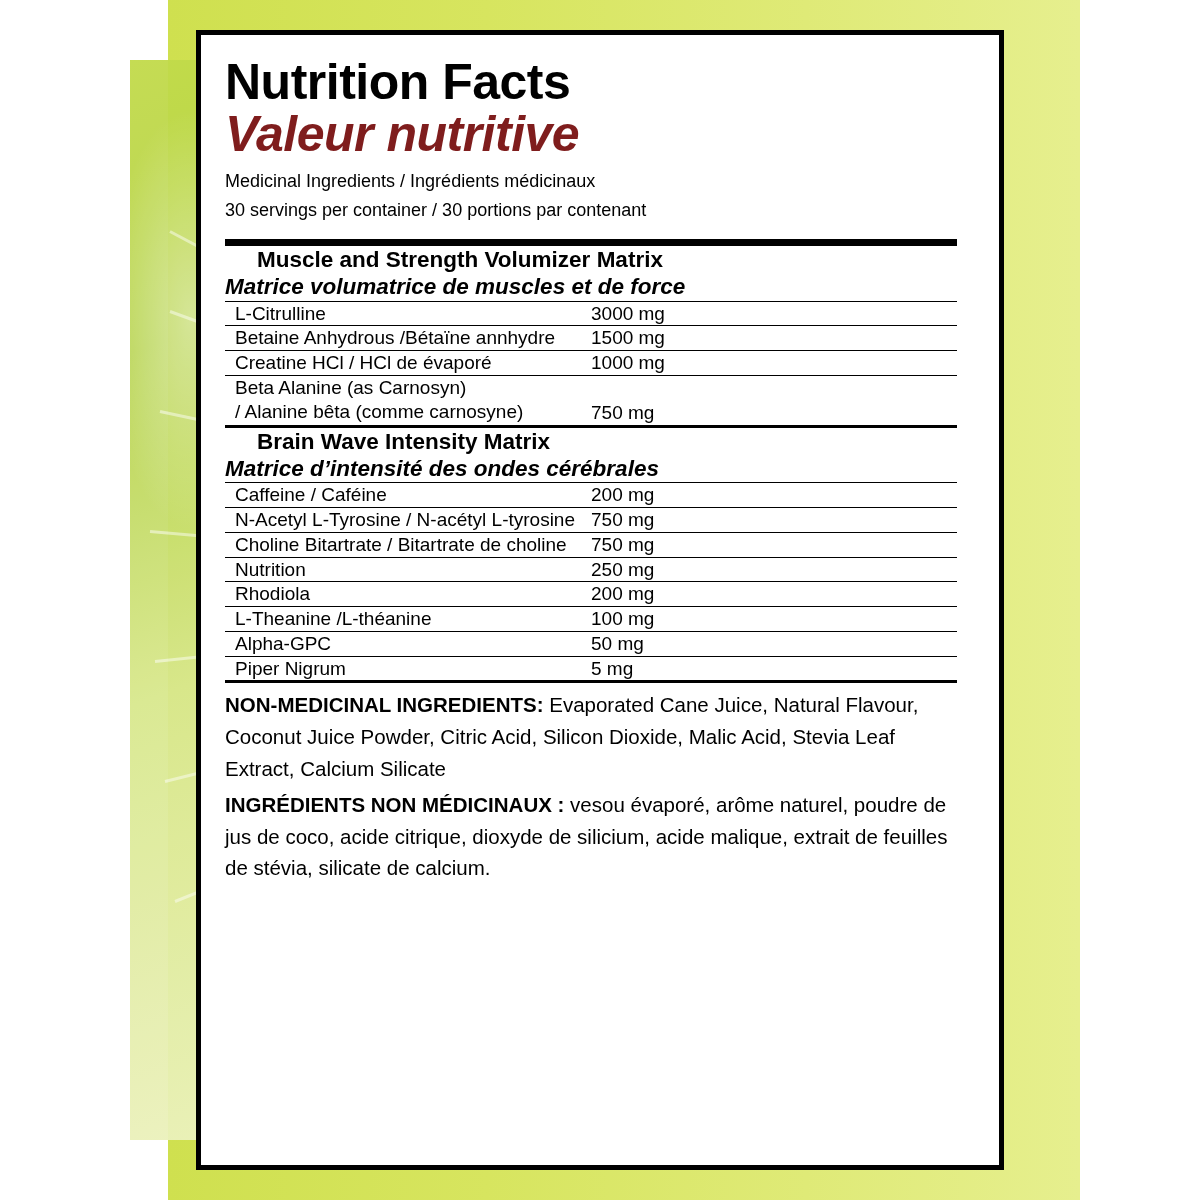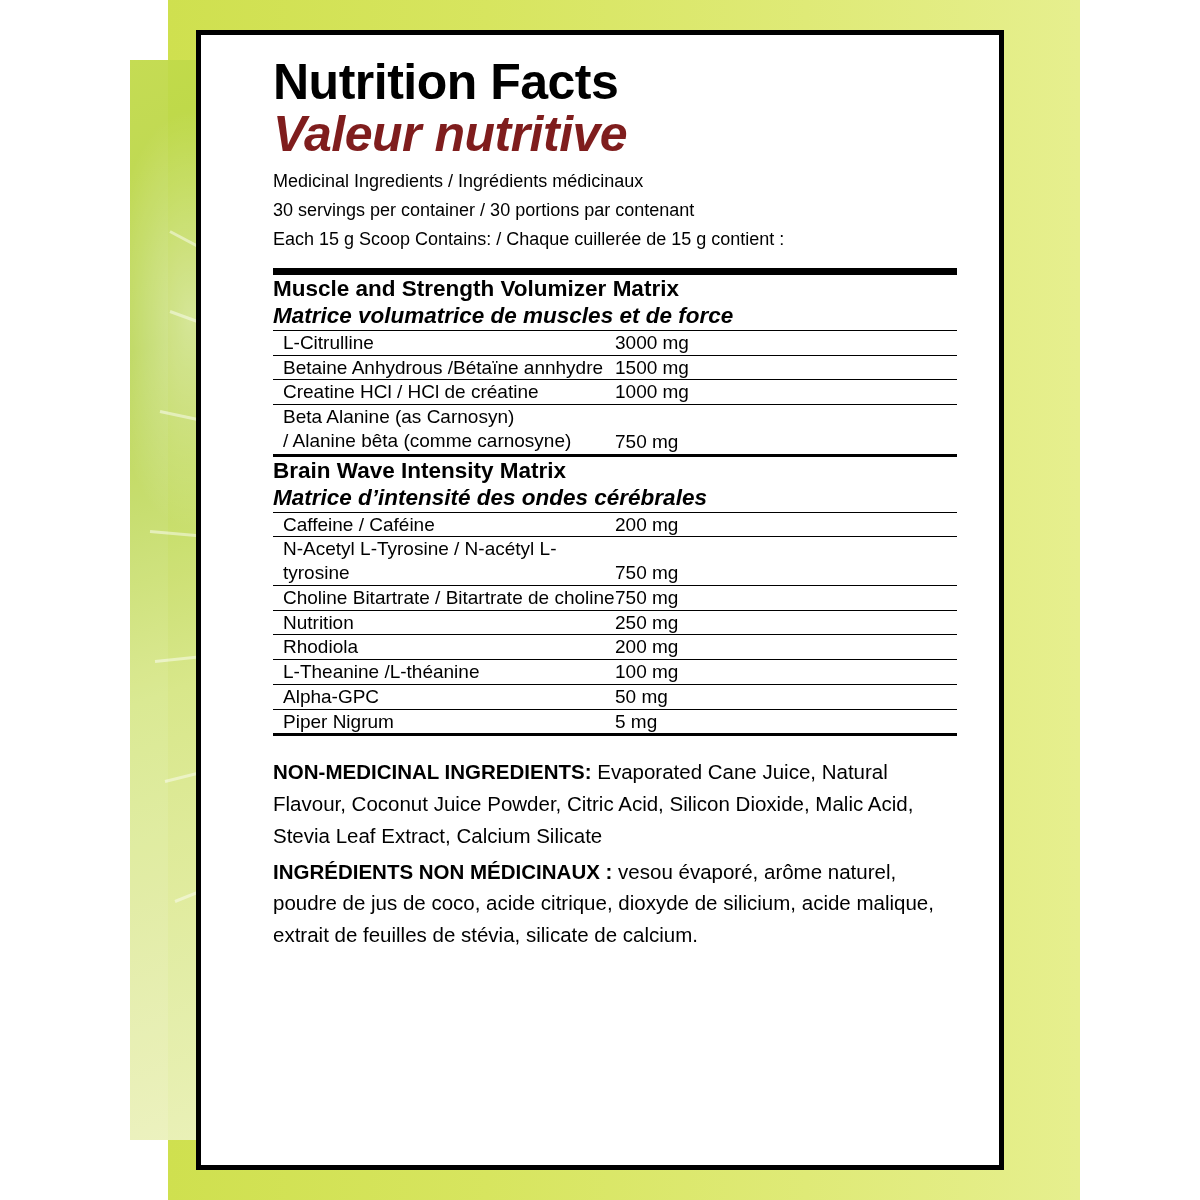--- a/index.html
+++ b/index.html
@@ -53,21 +53,21 @@
     position: absolute;
     left: 196px;
     top: 30px;
     width: 808px;
     height: 1140px;
     background: #ffffff;
     border: 5px solid #000000;
     box-sizing: border-box;
   }
   .panel-inner {
-    padding: 22px 42px 0 72px;
+    padding: 22px 42px 0 24px;
   }
 
   .title-en {
     font-size: 50px;
     font-weight: bold;
     letter-spacing: -0.5px;
     line-height: 1.02;
     color: #000;
   }
   .title-fr {
@@ -102,20 +102,21 @@
     padding: 0;
     vertical-align: bottom;
   }
   .matrix-head td {
     padding: 7px 0 6px 0;
   }
   .matrix-head .mh-en {
     font-size: 22.5px;
     font-weight: bold;
     line-height: 1.22;
+    margin-left: 32px;
   }
   .matrix-head .mh-fr {
     font-size: 22.5px;
     font-weight: bold;
     font-style: italic;
     line-height: 1.22;
   }
   .ing-row td {
     padding: 7px 0 6px 0;
     font-size: 19px;
@@ -129,21 +130,21 @@
     text-align: left;
     white-space: nowrap;
     width: 150px;
     vertical-align: bottom;
   }
   .two-line .name { line-height: 1.28; }
 
   .nonmed {
     font-size: 20.5px;
     line-height: 1.55;
-    margin-top: 20px;
+    margin-top: 6px;
     color: #000;
   }
   .nonmed b { font-weight: bold; }
   .nonmed.fr { margin-top: 4px; }
 </style>
 </head>
 <body>
 
 <div class="page">
 
@@ -159,21 +160,20 @@
   </div>
 
   <div class="panel">
     <div class="panel-inner">
 
       <div class="title-en">Nutrition Facts</div>
       <div class="title-fr">Valeur nutritive</div>
 
       <div class="subline">Medicinal Ingredients / Ingrédients médicinaux</div>
       <div class="subline">30 servings per container / 30 portions par contenant</div>
-      <div class="subline">Each 15 g Scoop Contains: / Chaque cuillerée de 15 g contient :</div>
 
       <div class="rule-thick"></div>
 
       <table class="facts">
         <tbody>
 
           <tr class="matrix-head">
             <td colspan="2">
               <div class="mh-en">Muscle and Strength Volumizer Matrix</div>
               <div class="mh-fr">Matrice volumatrice de muscles et de force</div>
@@ -182,21 +182,21 @@
 
           <tr class="ing-row" style="border-top:1.5px solid #000;">
             <td class="name">L-Citrulline</td>
             <td class="amt">3000 mg</td>
           </tr>
           <tr class="ing-row" style="border-top:1.5px solid #000;">
             <td class="name">Betaine Anhydrous /Bétaïne annhydre</td>
             <td class="amt">1500 mg</td>
           </tr>
           <tr class="ing-row" style="border-top:1.5px solid #000;">
-            <td class="name">Creatine HCl / HCl de créatine</td>
+            <td class="name">Creatine HCl / HCl de évaporé</td>
             <td class="amt">1000 mg</td>
           </tr>
           <tr class="ing-row two-line" style="border-top:1.5px solid #000;">
             <td class="name">
               <div>Beta Alanine (as Carnosyn)</div>
               <div>/ Alanine bêta (comme carnosyne)</div>
             </td>
             <td class="amt">750 mg</td>
           </tr>
 

